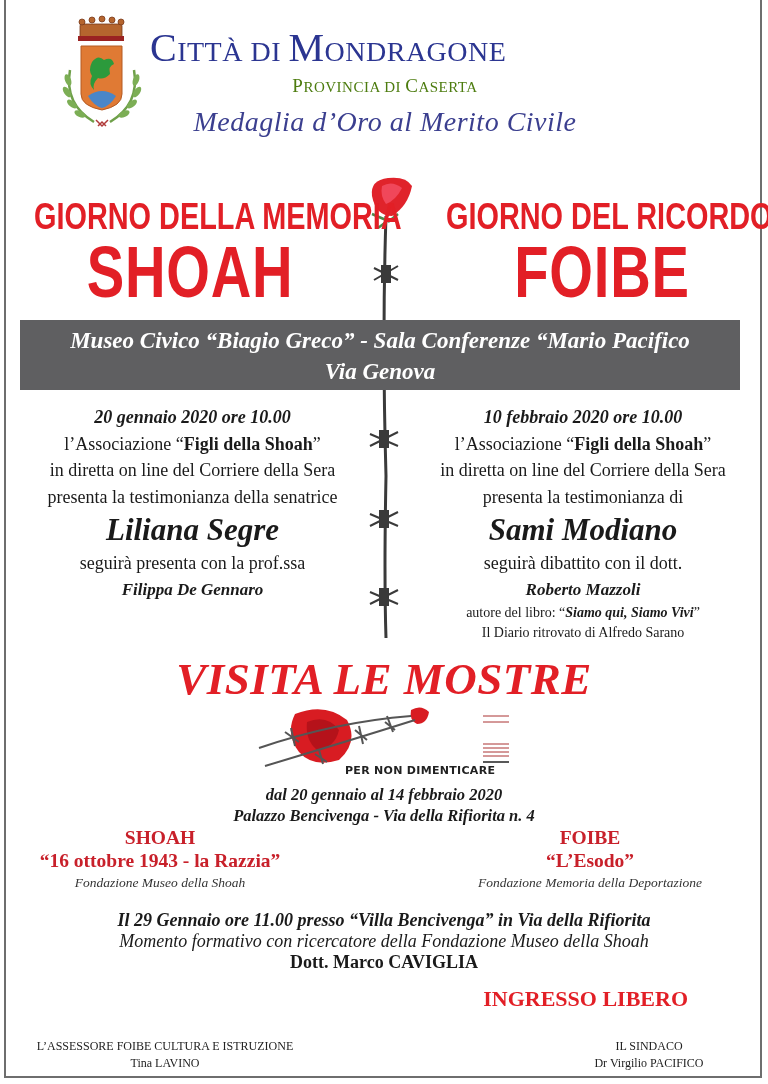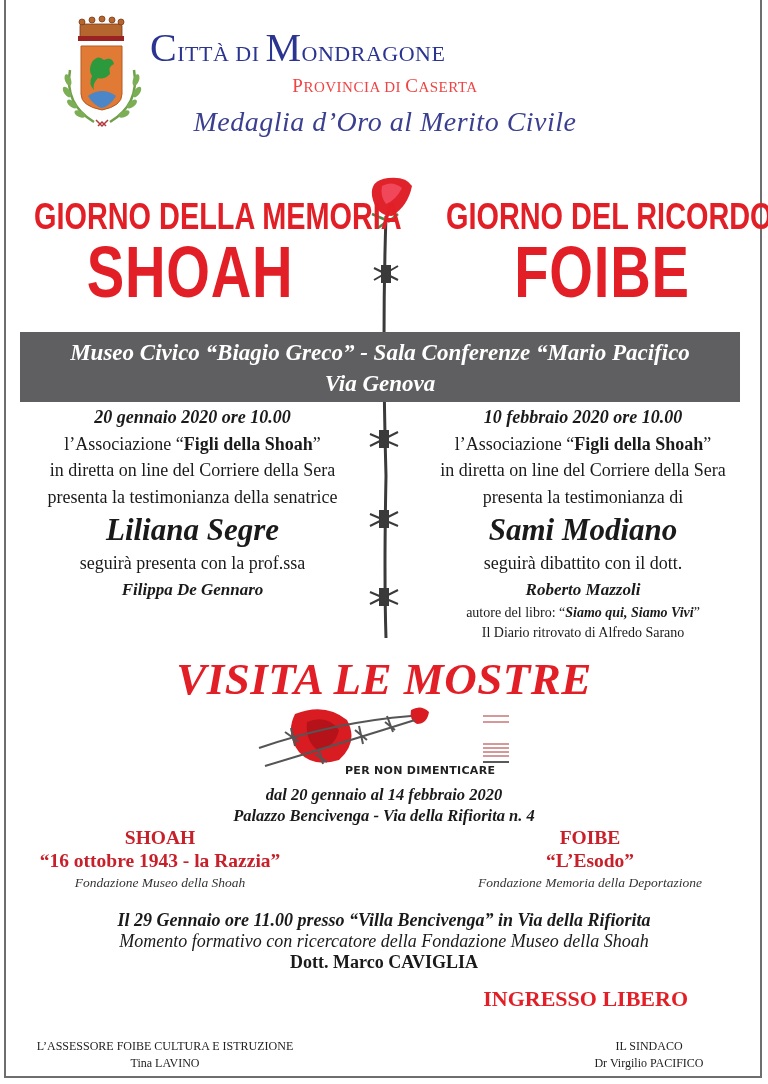--- a/index.html
+++ b/index.html
@@ -3,34 +3,34 @@
 <meta charset="utf-8">
 <style>
   html, body { margin: 0; padding: 0; background: #ffffff; }
   body { width: 768px; height: 1084px; position: relative; overflow: hidden; font-family: "Liberation Serif", serif; color: #1a1a1a; }
   .frame { position: absolute; left: 4px; top: -2px; width: 758px; height: 1080px; border: 2px solid #6e6e6e; border-top: none; box-sizing: border-box; }
   .abs { position: absolute; }
 
   
   .crest { left: 58px; top: 14px; width: 90px; height: 122px; }
   .city-title { left: 150px; top: 24px; width: 470px; font-size: 40px; color: #2b3591; letter-spacing: 0.5px; white-space: nowrap; }
-  .city-title .sc { font-size: 22px; }
-  .province { left: 150px; top: 75px; width: 470px; text-align: center; font-size: 19px; color: #ef4444; letter-spacing: 0.5px; }
+  .city-title .sc { font-size: 28px; }
+  .province { left: 150px; top: 75px; width: 470px; text-align: center; font-size: 19px; color: #4d7c0f; letter-spacing: 0.5px; }
   .province .sc { font-size: 15px; }
   .medal { left: 150px; top: 106px; width: 470px; text-align: center; font-size: 28px; font-style: italic; color: #3b3f8f; font-family: "Liberation Serif", serif; letter-spacing: 0.5px; }
 
   
   .day-head { font-family: "Liberation Sans", sans-serif; font-weight: bold; color: #e21f26; transform: scaleX(0.78); transform-origin: center top; white-space: nowrap; text-align: center; }
   .left-head { left: -10px; width: 400px; }
   .right-head { left: 402px; width: 400px; }
   .day-sub { font-size: 37px; top: 196px; }
   .day-big { font-size: 72px; top: 236px; line-height: 1; letter-spacing: 1px; }
 
   
-  .banner { left: 20px; top: 320px; width: 720px; height: 70px; background: #5f5f61; color: #ffffff; font-style: italic; font-weight: bold; font-size: 23px; text-align: center; box-sizing: border-box; padding-top: 5px; line-height: 31px; margin-top: 12px; }
+  .banner { left: 20px; top: 320px; width: 720px; height: 70px; background: #5f5f61; color: #ffffff; font-style: italic; font-weight: bold; font-size: 23px; text-align: center; box-sizing: border-box; padding-top: 5px; line-height: 31px; }
 
   
   .stem { left: 358px; top: 176px; width: 70px; height: 470px; }
 
   
   .col { width: 370px; text-align: center; font-size: 18px; line-height: 26.5px; }
   .col-left { left: 0px; top: 404px; width: 385px; }
   .col-right { left: 398px; top: 404px; width: 370px; }
   .col .date { font-weight: bold; font-style: italic; }
   .col .speaker { font-weight: bold; font-style: italic; font-size: 31px; line-height: 40px; }

